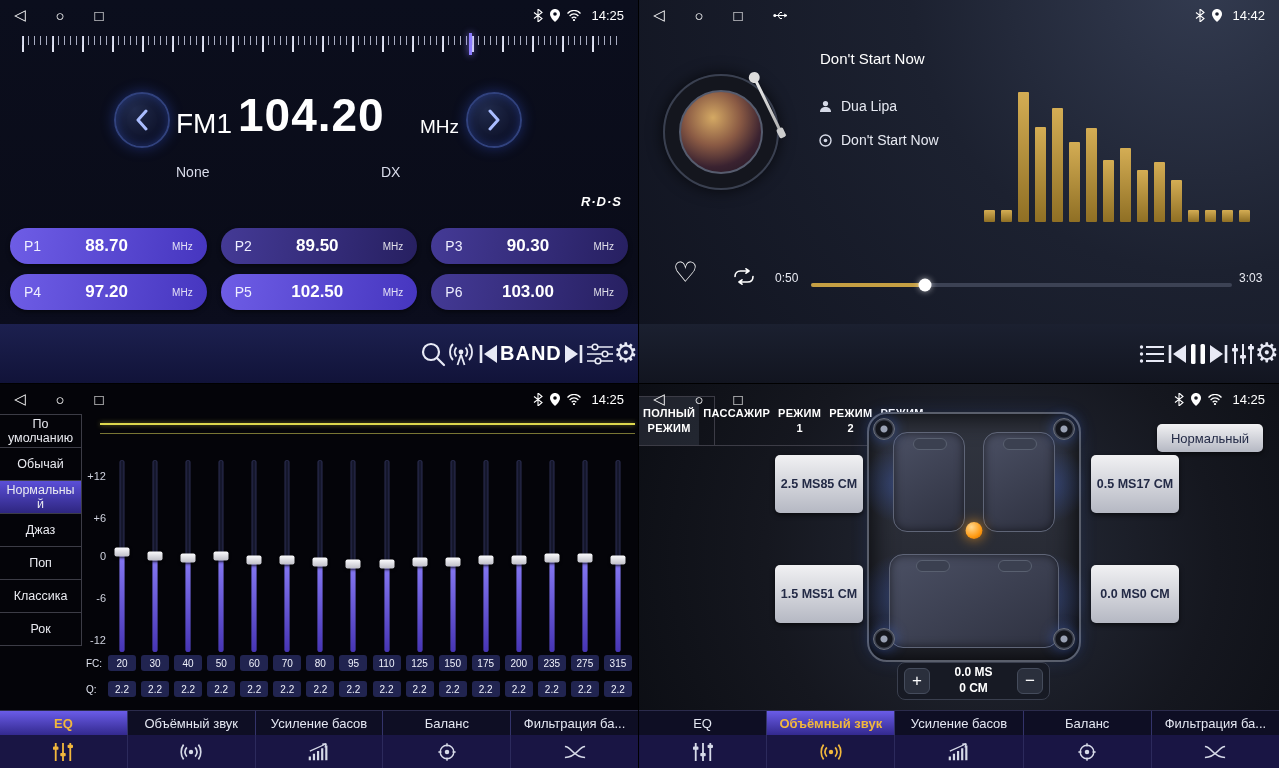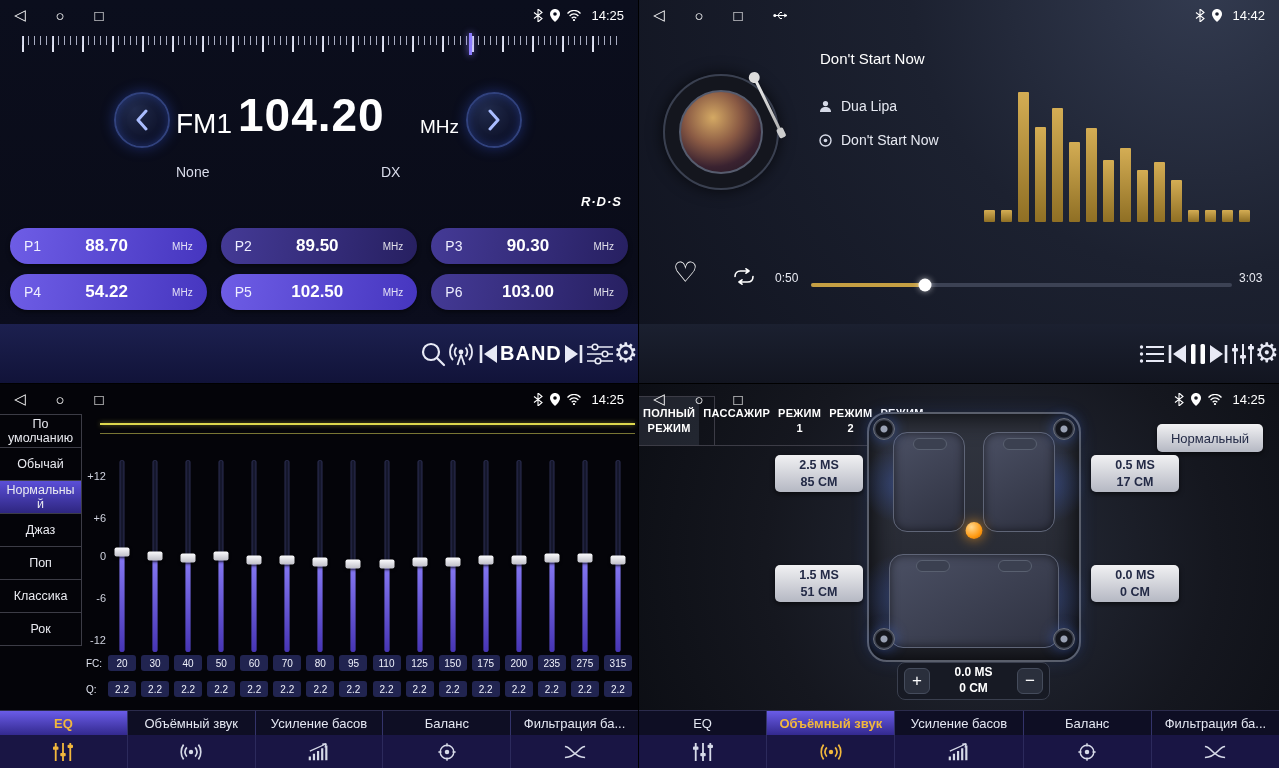--- a/index.html
+++ b/index.html
@@ -78,21 +78,21 @@
 .fqrow{position:absolute;left:4px;right:6px;display:flex;align-items:center}
 .fqrow .rlab{width:22px;font-size:10px;color:#dfe2ee}
 .chips{flex:1;display:flex;justify-content:space-between}
 .chip{width:28px;background:#212450;border-radius:3px;font-size:10px;padding:2.5px 0;text-align:center;color:#eef0fa}
 
 .sfmenu{position:absolute;left:0;top:12px;width:76px;border-right:1px solid #3c3c46;border-top:1px solid #3c3c46;display:flex;}
 .sfitem{padding:9px 4px;text-align:center;font-size:11px;font-weight:bold;letter-spacing:.3px;color:#fff;border-bottom:1px solid #3c3c46;line-height:1.35;cursor:pointer}
 .sfitem.active{background:rgba(150,160,190,.14)}
 .graybtn{background:linear-gradient(180deg,#f1f1f3,#b5b8c3);color:#232a46;border-radius:5px;box-shadow:0 2px 5px rgba(0,0,0,.6);cursor:pointer}
 .normbtn{position:absolute;right:16px;top:40px;width:106px;height:28px;display:flex;align-items:center;justify-content:center;font-size:13px}
-.delaybox{position:absolute;width:88px;height:37px;display:flex;flex-direction:column;align-items:center;justify-content:center;font-size:12.5px;font-weight:bold;line-height:1.3}
+.delaybox{position:absolute;width:88px;height:58px;display:flex;flex-direction:row;align-items:center;justify-content:center;font-size:12.5px;font-weight:bold;line-height:1.3}
 .car{position:absolute;left:228px;top:28px;width:214px;height:250px;border-radius:20px;border:2px solid #5a5f6c;background:linear-gradient(180deg,#313540,#22242d);box-shadow:inset 0 0 28px #000, 0 0 18px rgba(70,120,255,.12)}
 .glow{position:absolute;border-radius:50%;background:radial-gradient(circle,rgba(74,120,255,.30),transparent 70%)}
 .seat{position:absolute;background:linear-gradient(150deg,#4b5064,#2e3140);border:1px solid #5f6577;border-radius:14px;box-shadow:inset 0 0 10px rgba(0,0,0,.55)}
 .hr{position:absolute;top:5px;width:34px;height:12px;background:#3b4050;border:1px solid #596070;border-radius:6px}
 .spk{position:absolute;width:22px;height:22px;border-radius:50%;background:radial-gradient(circle,#9aa2b4 0 3px,#14161d 4px 8px,#3c414e 9px);border:1px solid #6a7080;box-shadow:0 0 14px rgba(74,122,255,.45)}
 .ball{position:absolute;left:50%;top:108px;transform:translateX(-50%);width:17px;height:17px;border-radius:50%;background:radial-gradient(circle at 35% 30%,#ffd890,#ff9a12 60%,#c86a00);box-shadow:0 0 13px rgba(255,160,32,.8)}
 .centerctl{position:absolute;left:258px;top:278px;width:153px;height:38px;background:#171a24;border:1px solid #3a3f4e;border-radius:8px;display:flex;align-items:center;padding:0 6px;gap:6px;z-index:4}
 .pmbtn{width:26px;height:26px;border-radius:6px;background:#2a2f3c;border:1px solid #454c5c;display:flex;align-items:center;justify-content:center;font-size:17px;color:#fff;cursor:pointer}
 .cdelay{flex:1;text-align:center;font-size:12px;font-weight:bold;line-height:1.3;color:#fff}
 svg{display:block}
@@ -163,21 +163,21 @@
           <span class="pfreq">89.50</span>
           <span class="punit">MHz</span>
         </div>
       <div class="pbtn p-mid">
           <span class="pnum">P3</span>
           <span class="pfreq">90.30</span>
           <span class="punit">MHz</span>
         </div>
       <div class="pbtn p-bright">
           <span class="pnum">P4</span>
-          <span class="pfreq">54.22</span>
+          <span class="pfreq">97.20</span>
           <span class="punit">MHz</span>
         </div>
       <div class="pbtn p-bright">
           <span class="pnum">P5</span>
           <span class="pfreq">102.50</span>
           <span class="punit">MHz</span>
         </div>
       <div class="pbtn p-mid">
           <span class="pnum">P6</span>
           <span class="pfreq">103.00</span>

